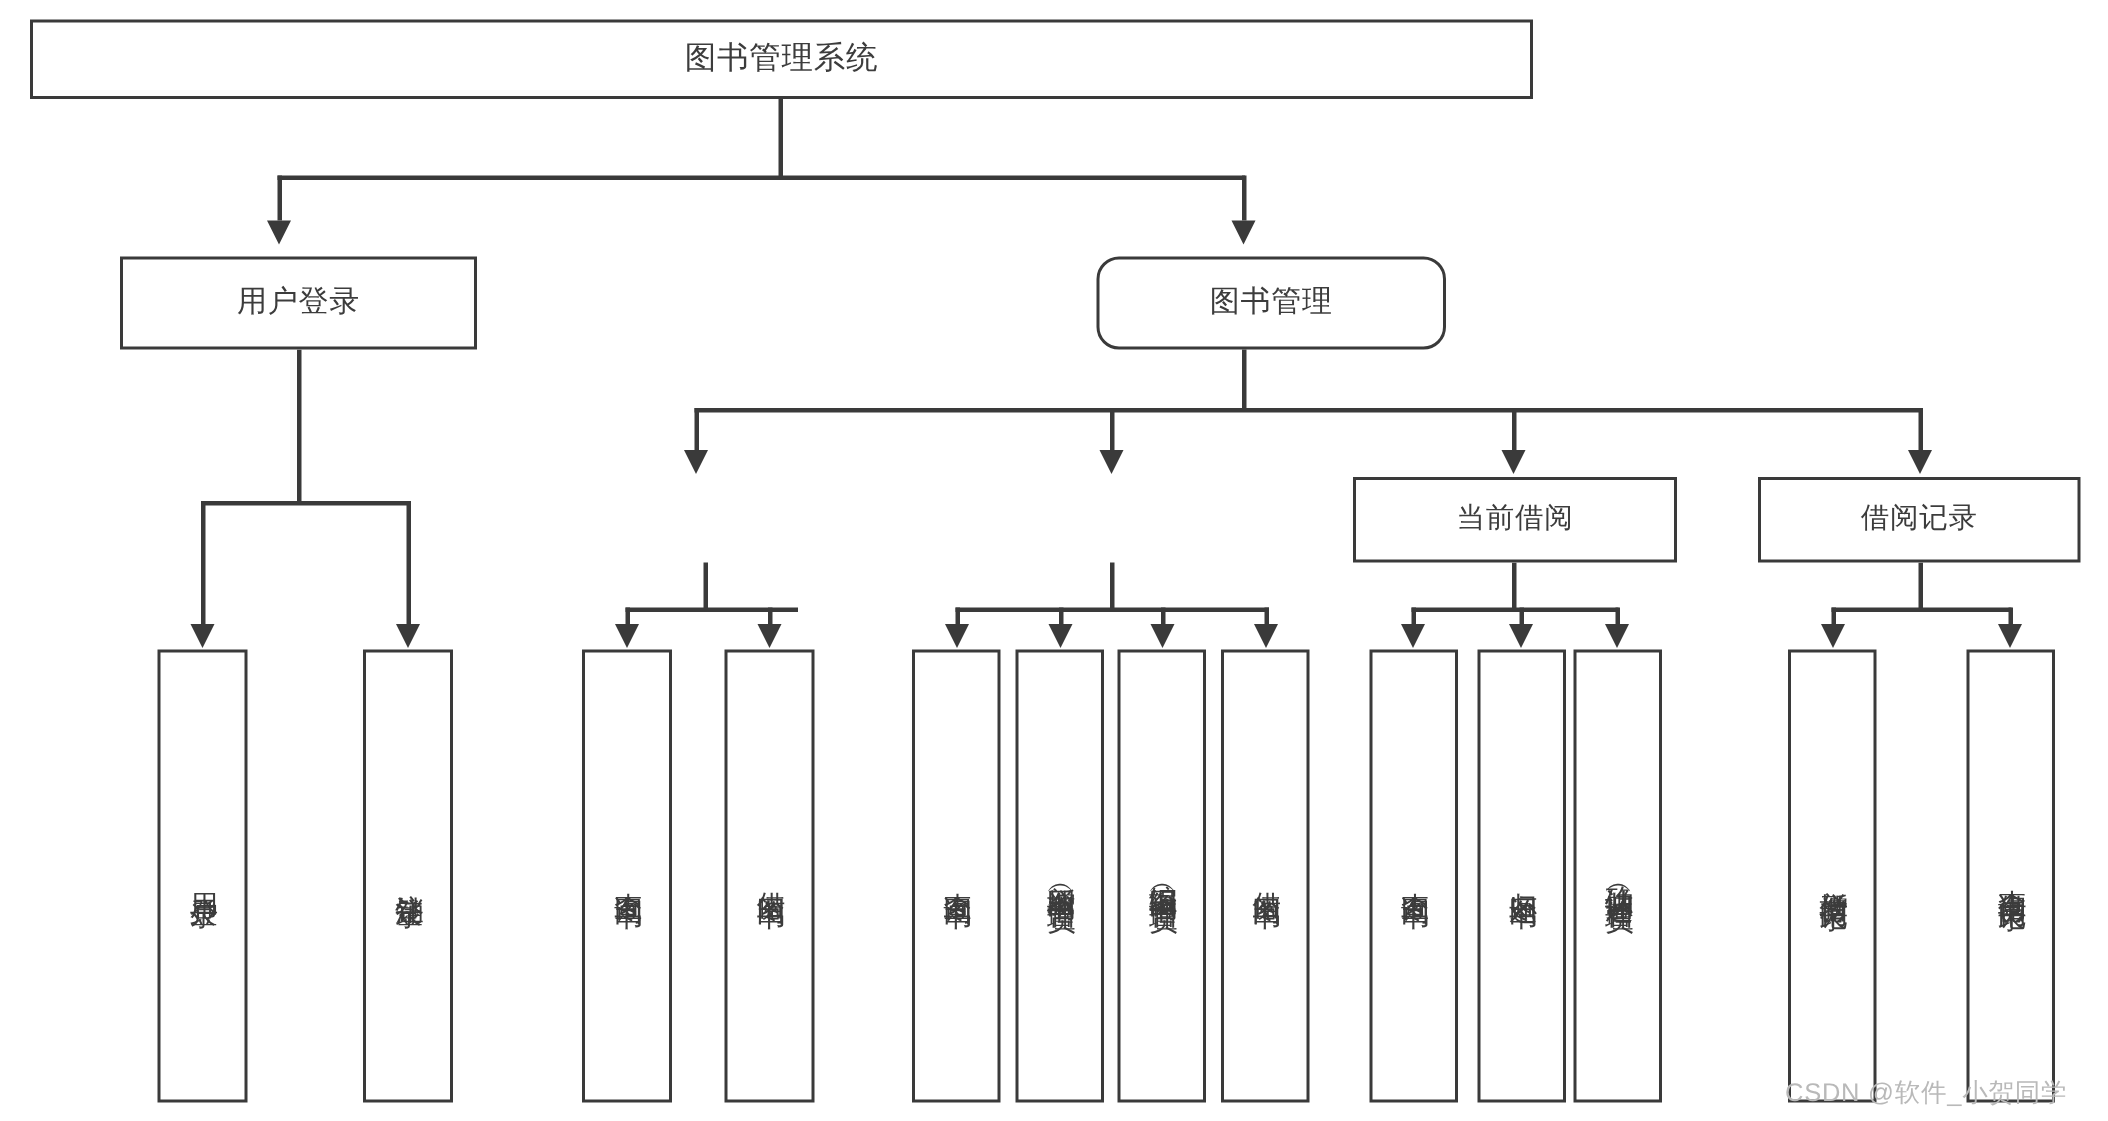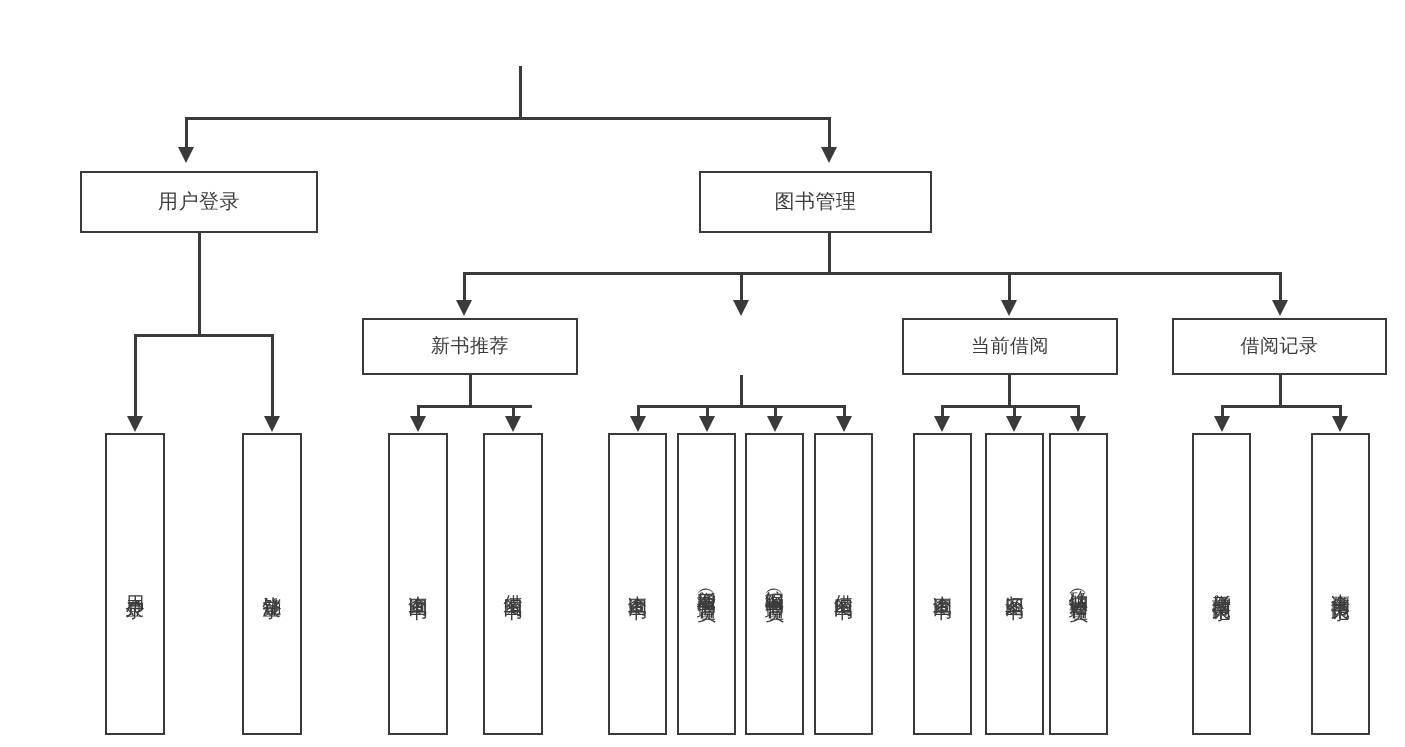--- a/index.html
+++ b/index.html
@@ -73,34 +73,37 @@
     white-space: nowrap;
     z-index: 5;
     letter-spacing: 0.5px;
   }
 </style>
 </head>
 <body>
 
 <div id="canvas">
 
+  <div class="node root" style="left:20px; top:13px; width:1002px; height:53px;">
+    <span>图书管理系统</span>
+  </div>
 
   <div class="ln v" style="left:519px; top:66px; width:2.5px; height:52px;"></div>
 
   <div class="ln h" style="left:185px; top:117px; width:645px;"></div>
 
   <div class="ln v" style="left:185px; top:117px; height:30px;"></div>
   <div class="arrow" style="left:178px; top:147px;"></div>
   <div class="ln v" style="left:828px; top:117px; height:30px;"></div>
   <div class="arrow" style="left:821px; top:147px;"></div>
 
   <div class="node level2" style="left:80px; top:171px; width:238px; height:62px;">
     <span>用户登录</span>
   </div>
-  <div class="node level2" style="left:699px; top:171px; width:233px; height:62px;">
+  <div class="node level2" style="left:731px; top:171px; width:233px; height:62px;border-radius:15px;">
     <span>图书管理</span>
   </div>
 
   <div class="ln v" style="left:198px; top:233px; height:102px;"></div>
   <div class="ln h" style="left:134px; top:334px; width:139px;"></div>
   <div class="ln v" style="left:134px; top:334px; height:82px;"></div>
   <div class="arrow" style="left:127px; top:416px;"></div>
   <div class="ln v" style="left:271px; top:334px; height:82px;"></div>
   <div class="arrow" style="left:264px; top:416px;"></div>
 
@@ -108,23 +111,20 @@
   <div class="ln h" style="left:463px; top:272px; width:818px;"></div>
   <div class="ln v" style="left:463px; top:272px; height:28px;"></div>
   <div class="arrow" style="left:456px; top:300px;"></div>
   <div class="ln v" style="left:740px; top:272px; height:28px;"></div>
   <div class="arrow" style="left:733px; top:300px;"></div>
   <div class="ln v" style="left:1008px; top:272px; height:28px;"></div>
   <div class="arrow" style="left:1001px; top:300px;"></div>
   <div class="ln v" style="left:1279px; top:272px; height:28px;"></div>
   <div class="arrow" style="left:1272px; top:300px;"></div>
 
-  <div class="node level3" style="left:362px; top:318px; width:216px; height:57px;">
-    <span>新书推荐</span>
-  </div>
   <div class="node level3" style="left:1172px; top:318px; width:215px; height:57px;">
     <span>借阅记录</span>
   </div>
   <div class="node level3" style="left:902px; top:318px; width:216px; height:57px;">
     <span>当前借阅</span>
   </div>
 
   <div class="ln v" style="left:469px; top:375px; height:31px;"></div>
   <div class="ln h" style="left:417px; top:405px; width:115px;"></div>
   <div class="ln v" style="left:417px; top:405px; height:12px;"></div>
@@ -196,14 +196,15 @@
     <span>确认归还（管理员）</span>
   </div>
 
   <div class="node leaf" style="left:1192px; top:433px; width:59px; height:302px;">
     <span>新增借阅记录</span>
   </div>
   <div class="node leaf" style="left:1311px; top:433px; width:59px; height:302px;">
     <span>查询借阅记录</span>
   </div>
 
+  <div id="watermark" style="left:1190px; top:717px;">CSDN @软件_小贺同学</div>
 
 </div>
 
 </body></html>

